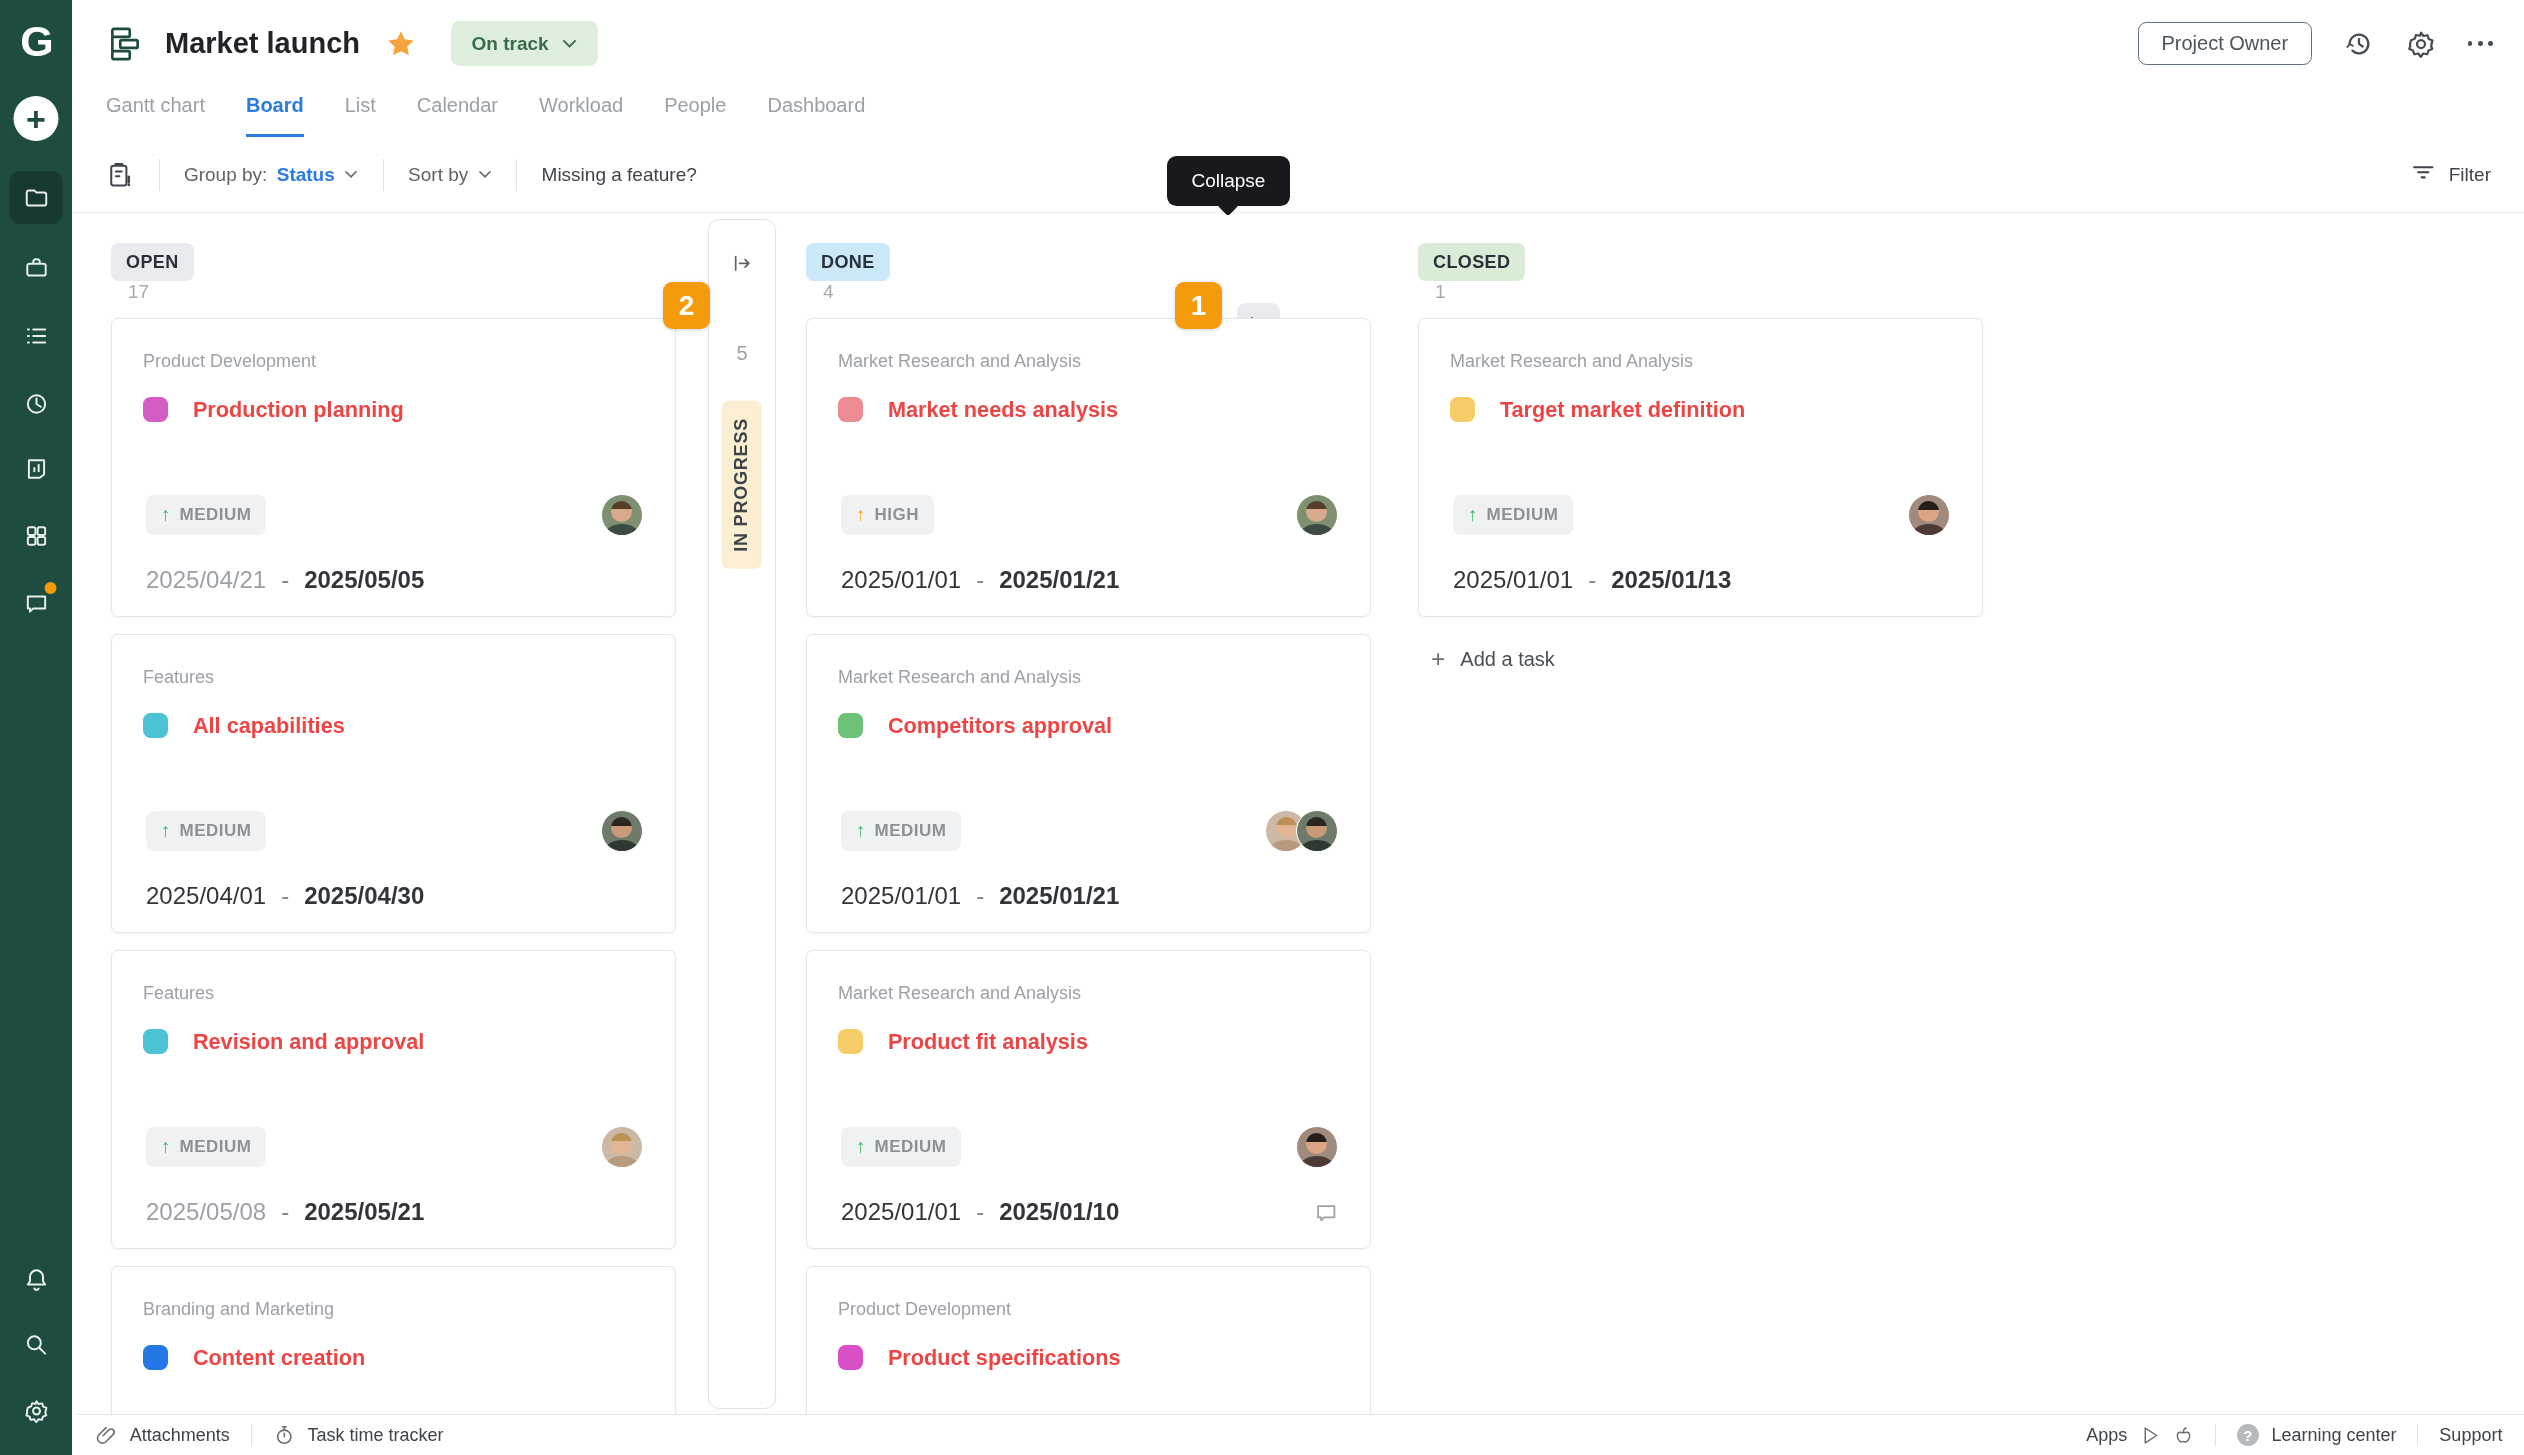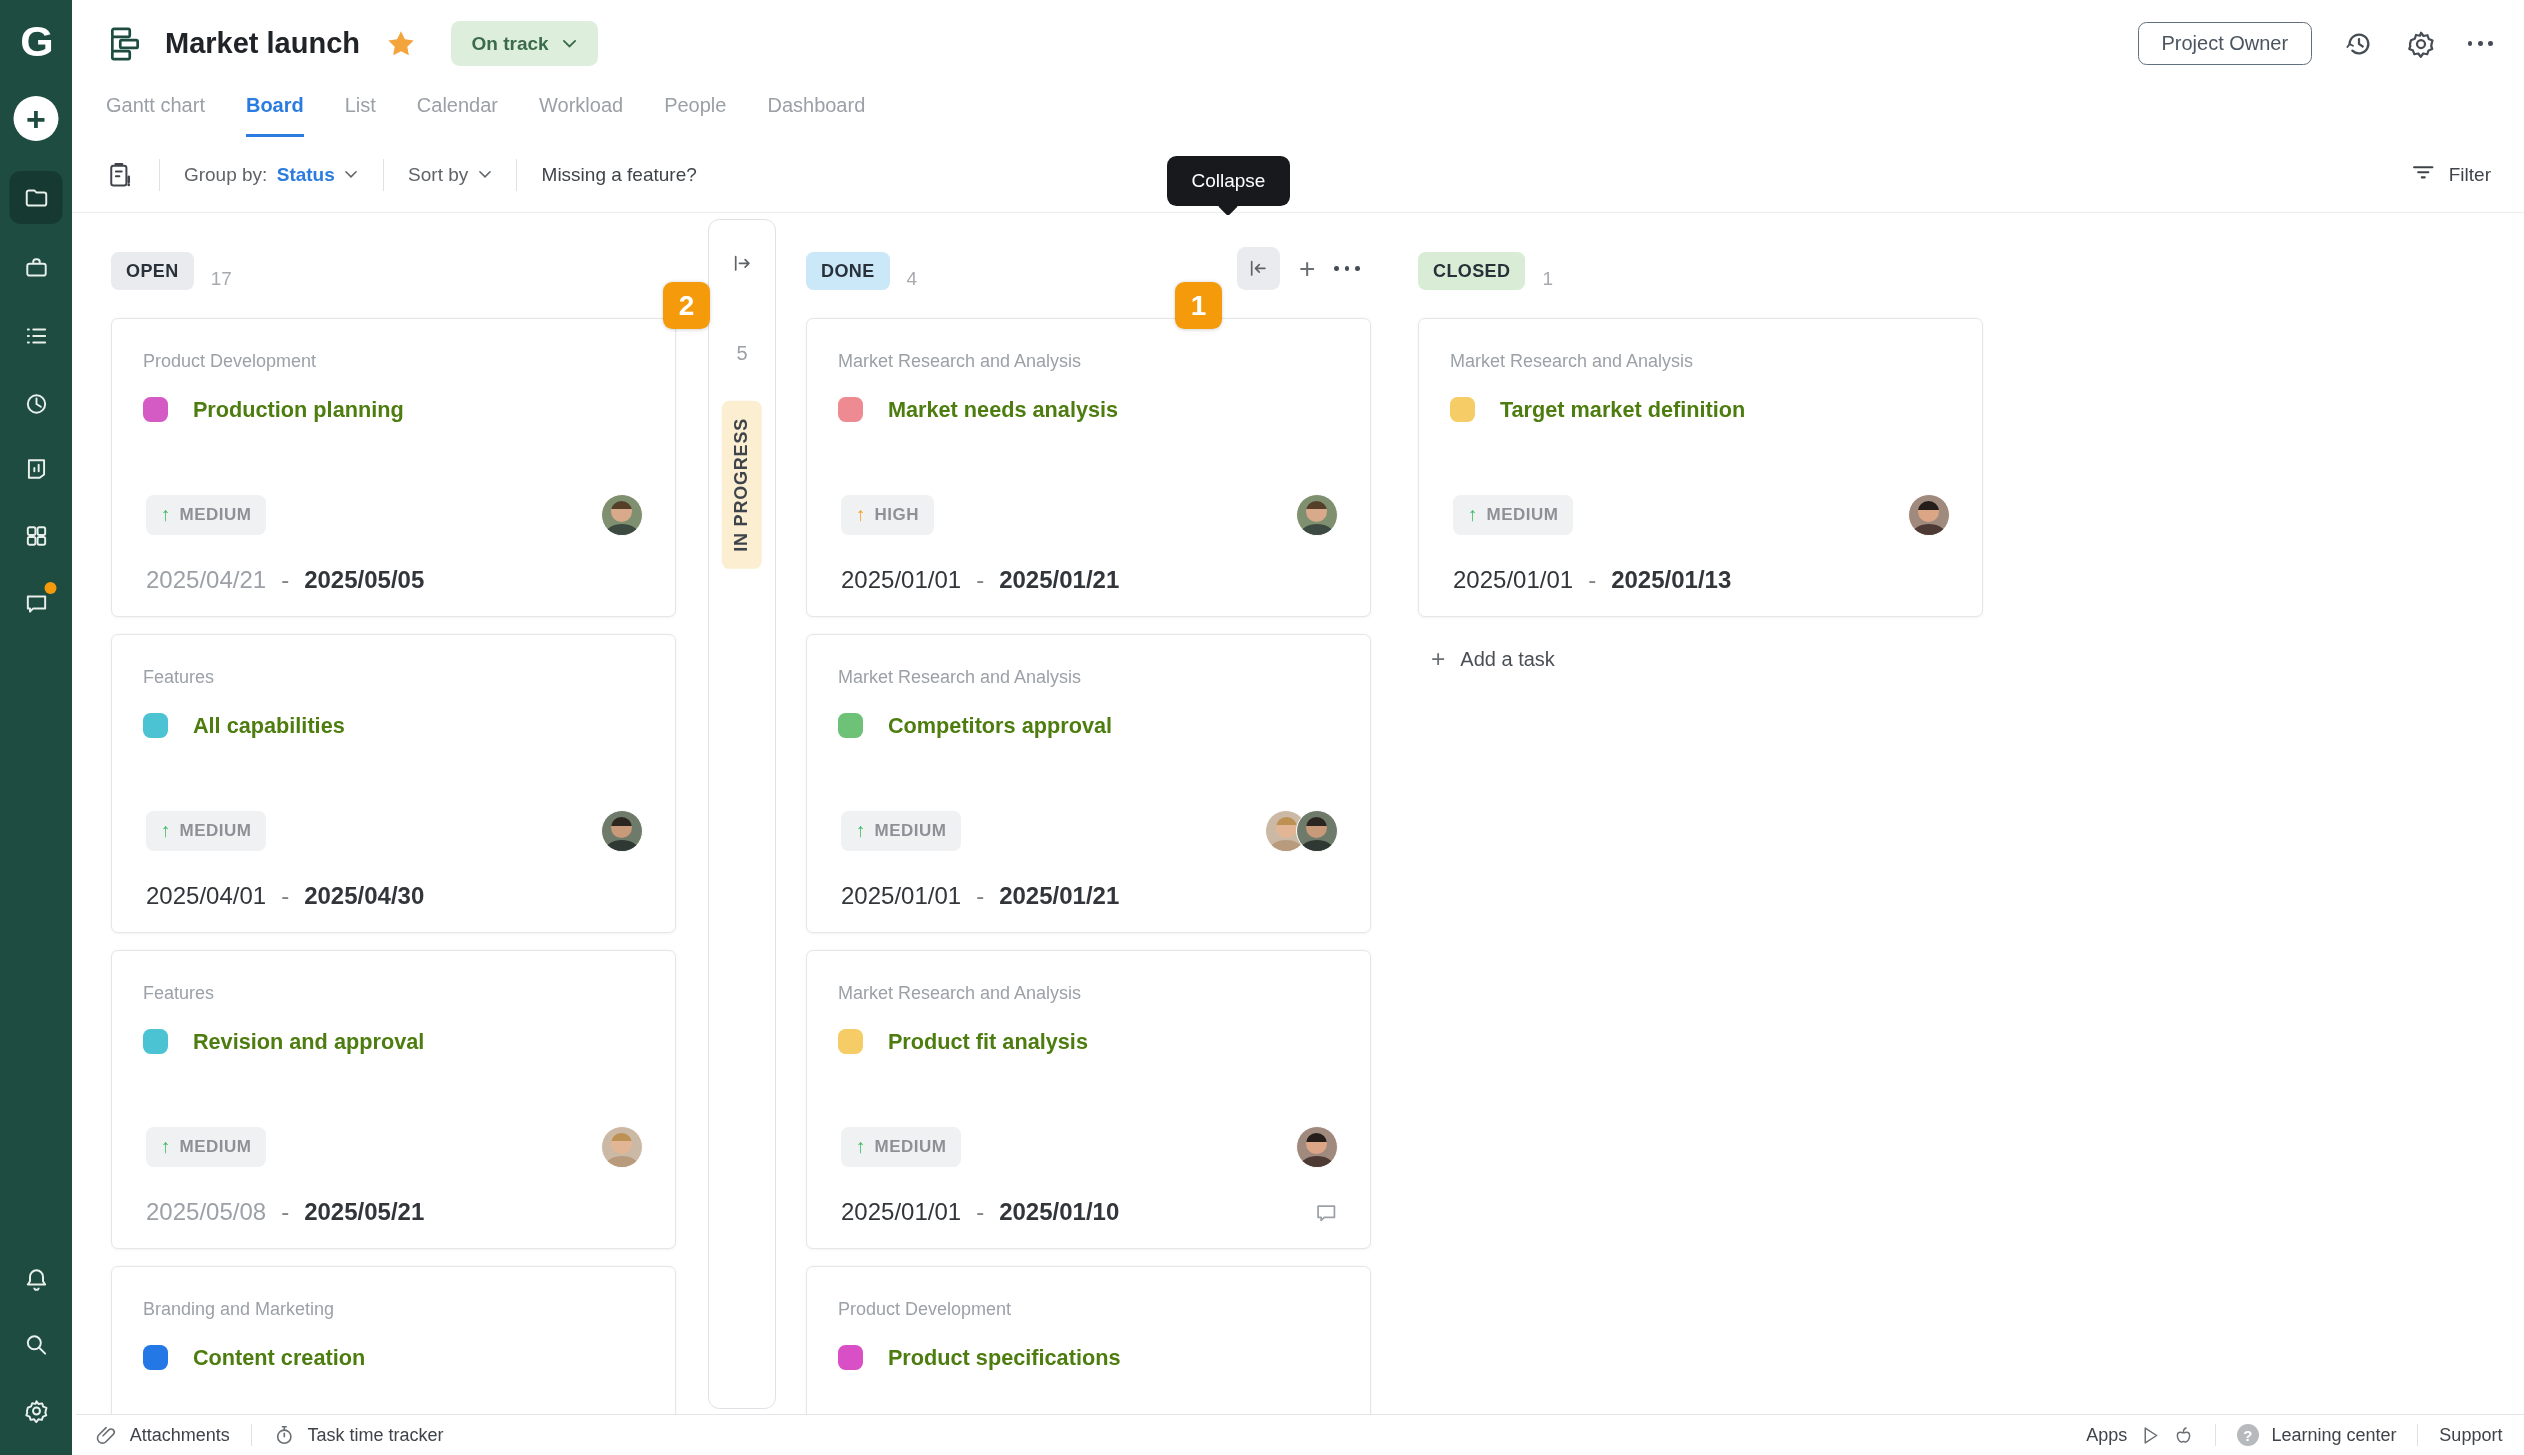--- a/index.html
+++ b/index.html
@@ -45,35 +45,35 @@
   .tb-text{font-size:19px;color:#5f6368;display:flex;align-items:center;gap:9.4px;}
   .tb-link{color:#2b7ce0;font-weight:600;}
   .tb-dark{color:#3f444a;}
   .chev{display:flex;color:#5f6368;}
   .filter{margin-left:auto;margin-right:34px;display:flex;align-items:center;gap:13px;
           font-size:19px;color:#3f444a;}
 
   
   .board{position:absolute;left:0;top:213px;width:2525px;height:1202px;overflow:hidden;background:#fff;}
   .col{position:absolute;top:30px;width:565px;}
-  .col-head{height:47px;display:flex;align-items:flex-end;}
+  .col-head{height:47px;display:flex;align-items:flex-start;flex-direction:column;}
   .status-badge{padding:8.5px 15px;border-radius:7.5px;font-size:18px;font-weight:700;color:#28313a;letter-spacing:0.4px;}
   .col-count{margin-left:17px;font-size:19px;color:#a6aaaf;}
   .col-controls{margin-left:auto;display:flex;align-items:center;gap:19px;margin-right:11.3px;}
   .sq-btn{width:43px;height:43px;border-radius:8.5px;display:flex;align-items:center;justify-content:center;color:#5f6368;}
   .sq-btn.hover{background:#e9ebee;}
   .plus-text{font-size:28px;color:#6a6f74;font-weight:400;line-height:1;}
   .cards{margin-top:28px;}
 
   .card{position:relative;height:299px;background:#fff;border:0.9px solid #e4e6ea;border-radius:7px;
         box-shadow:0 0.9px 2.8px rgba(60,64,67,.06);padding:32px 31px;box-sizing:border-box;margin-bottom:17px;}
   .grp{font-size:18px;color:#9ca1a7;}
   .titleRow{display:flex;align-items:center;gap:24.5px;margin-top:24.5px;}
   .swatch{width:25.4px;height:25.4px;border-radius:7.5px;flex:none;}
-  .ttl{font-size:21.7px;font-weight:700;color:#4d7c0f;}
+  .ttl{font-size:21.7px;font-weight:700;color:#ef4444;}
   .metaRow{position:absolute;left:34px;right:32px;top:175px;display:flex;align-items:center;}
   .pill{display:inline-flex;align-items:center;gap:8.5px;background:#f0f1f3;border-radius:7.5px;
         padding:9.4px 15px;font-size:17px;font-weight:700;color:#8d9196;letter-spacing:0.5px;}
   .pr-arrow{font-size:19px;font-weight:700;}
   .pr-med .pr-arrow{color:#43bd66;}
   .pr-high .pr-arrow{color:#f5a427;}
   .avs{margin-left:auto;display:flex;}
   .av{width:40px;height:40px;border-radius:50%;position:relative;overflow:hidden;margin-left:-11.3px;
       border:1.9px solid #fff;flex:none;}
   .av:first-child{margin-left:0;}

